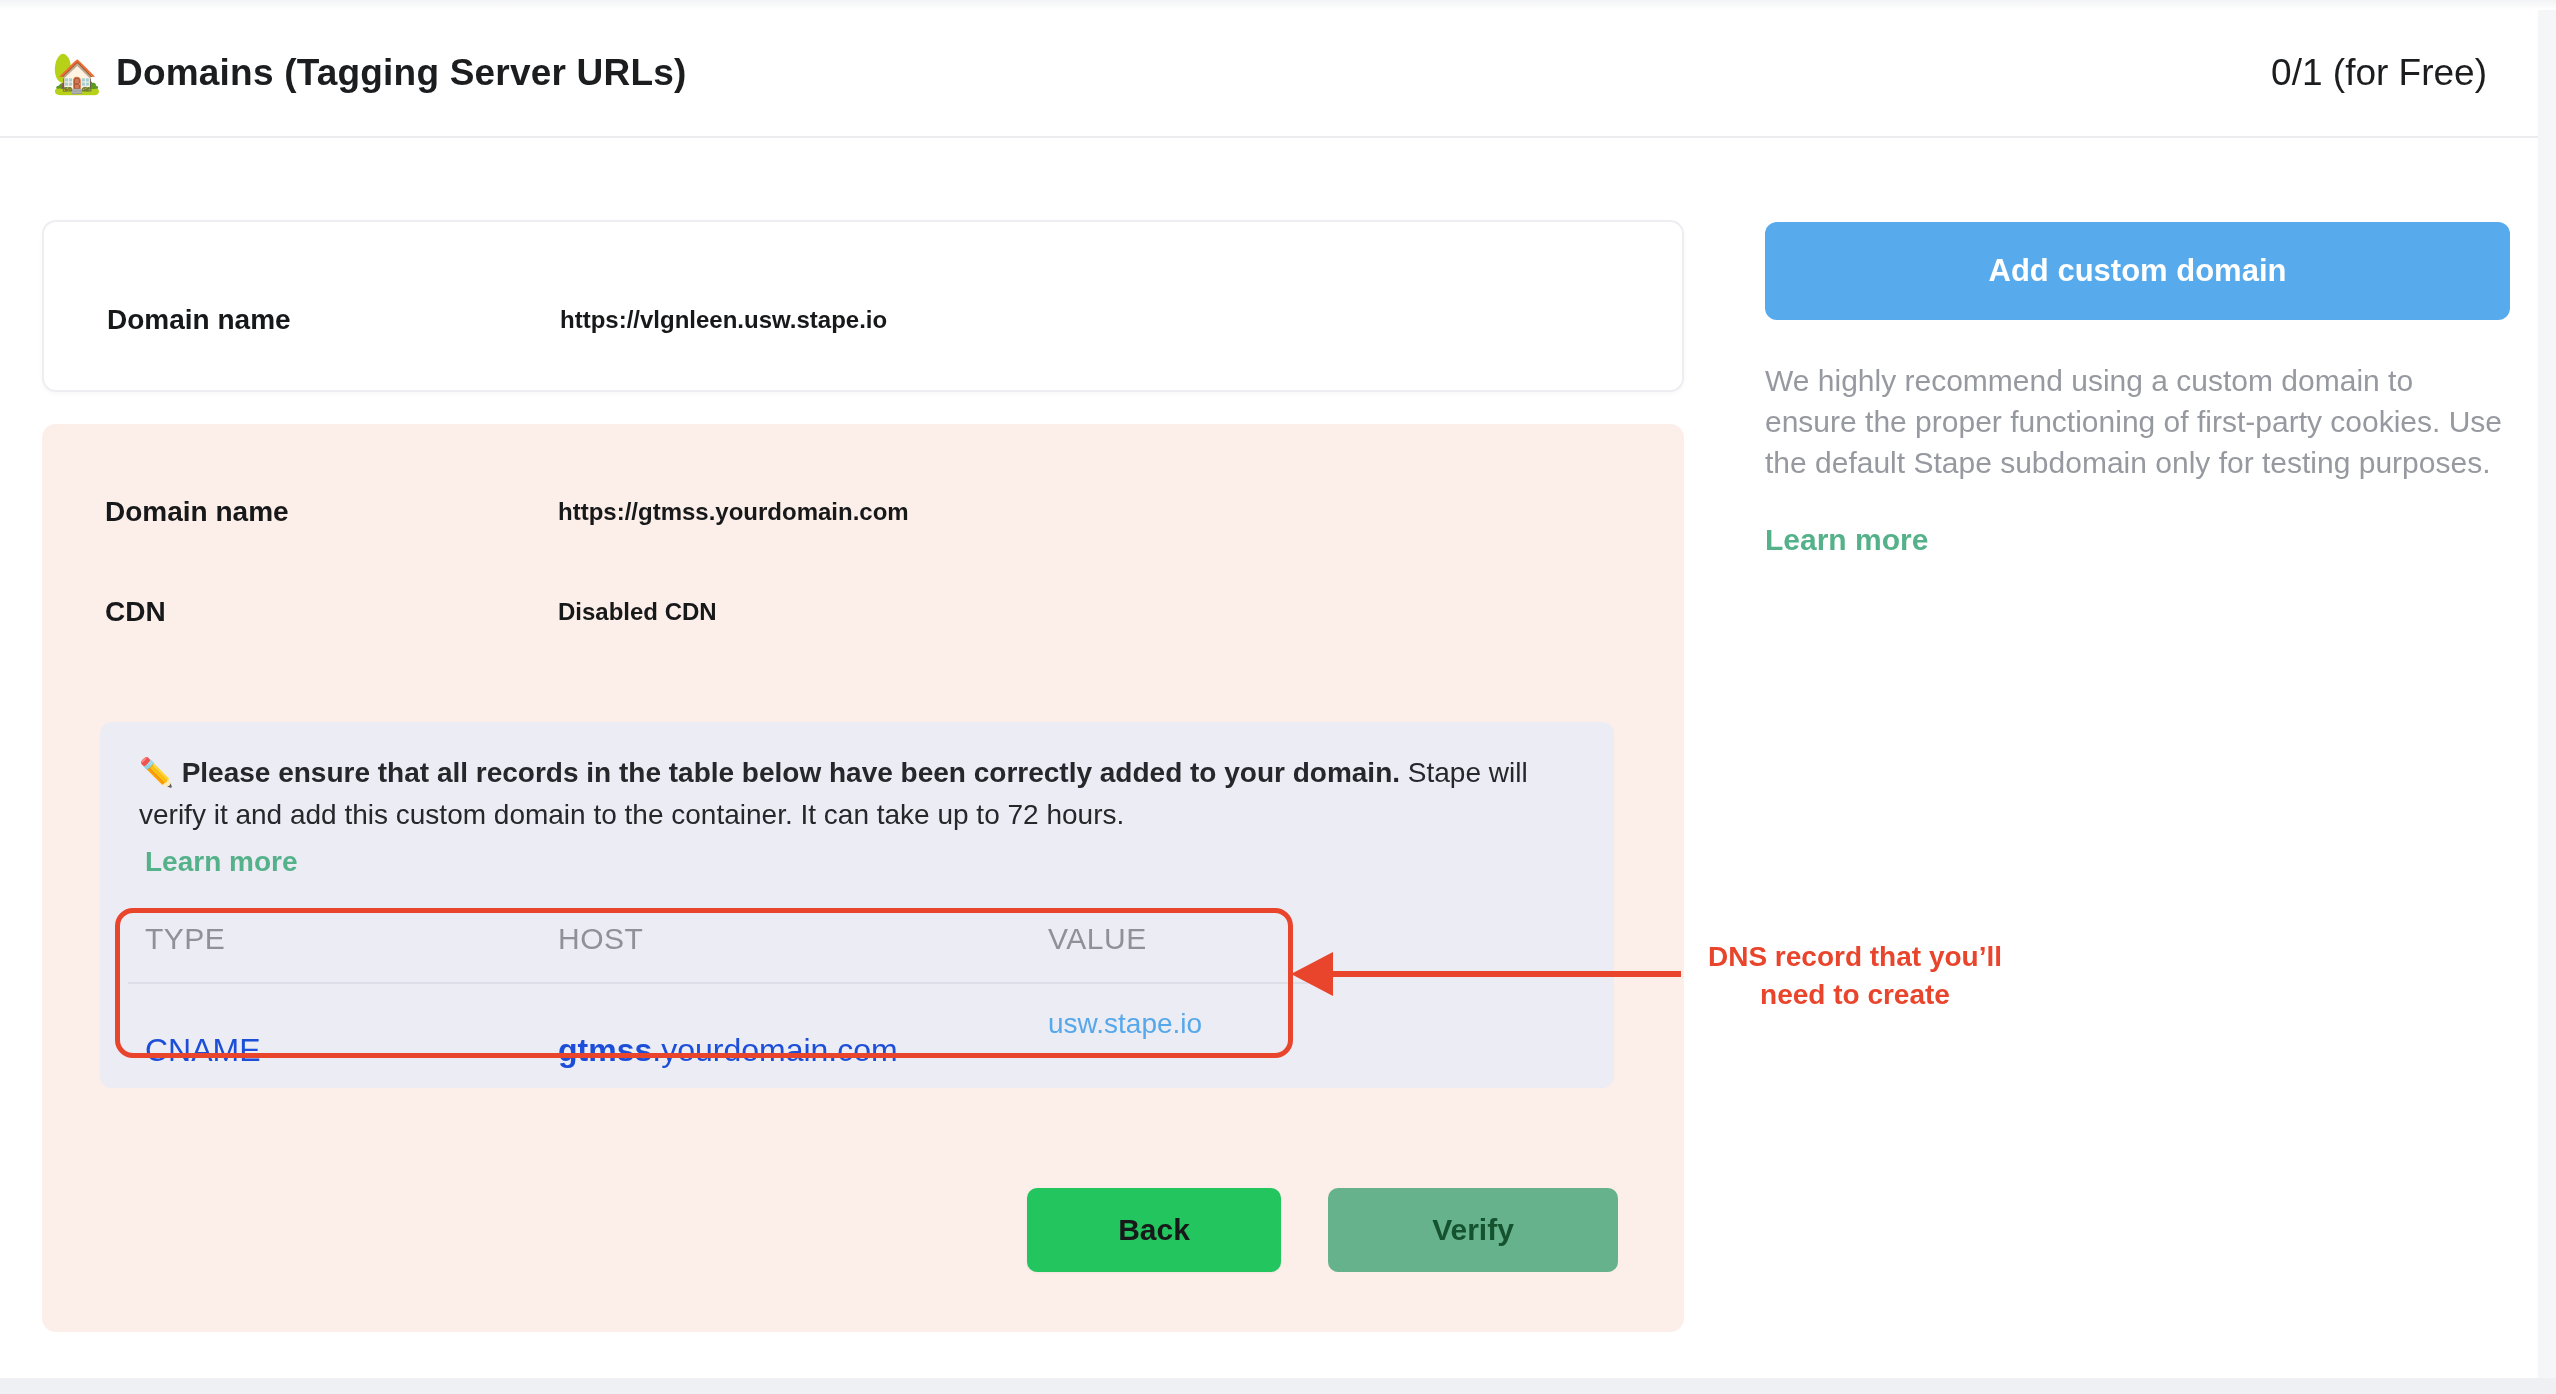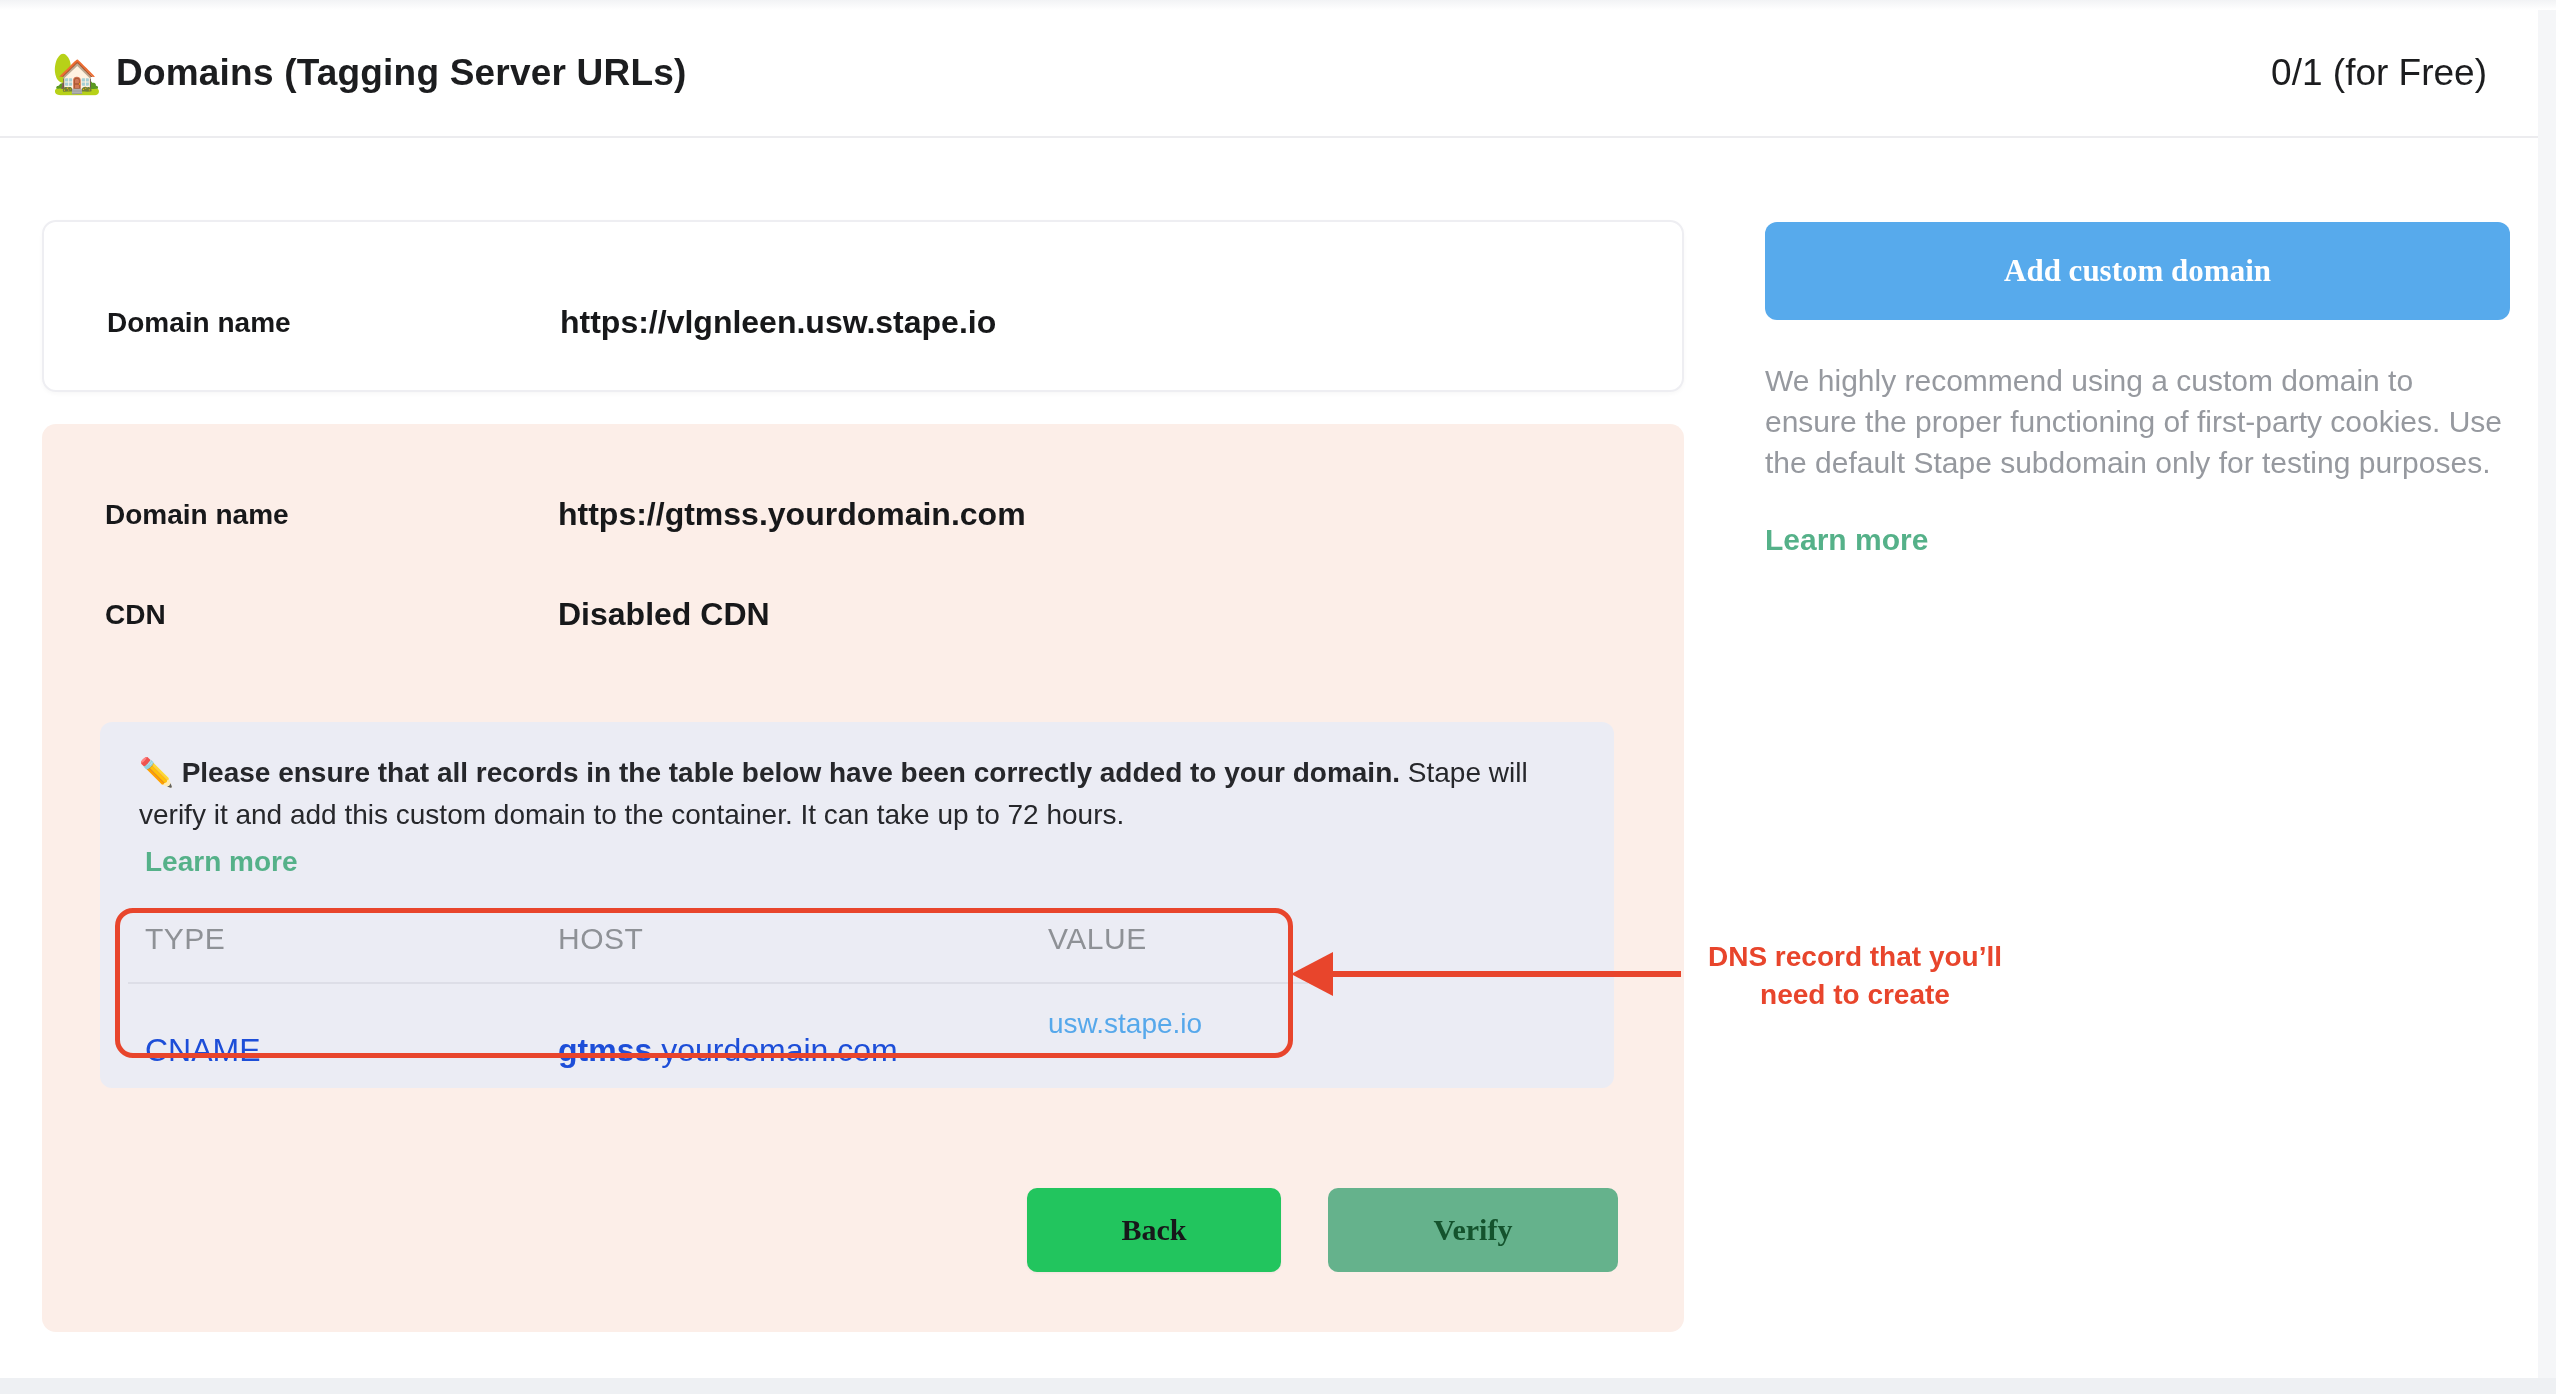--- a/index.html
+++ b/index.html
@@ -28,21 +28,21 @@
     display:flex; align-items:center; gap:14px; }
   .title-emoji { font-size:40px; line-height:1; }
   .quota { font-size:37px; font-weight:400; }
 
   
   .card-default { position:absolute; left:42px; top:220px; width:1642px; height:172px;
     background:#ffffff; border:2px solid #eeeef2; border-radius:14px;
     box-shadow:0 2px 4px rgba(20,20,40,.03); }
   .field-row { position:absolute; left:63px; display:flex; align-items:center;margin-top:16px; }
   .field-label { width:453px; font-size:28px; font-weight:700; color:#17181a; }
-  .field-value { font-size:32px; font-weight:600; color:#17181a; }
+  .field-value { font-size:24px; font-weight:600; color:#17181a; }
 
   .card-custom { position:absolute; left:42px; top:424px; width:1642px; height:908px;
     background:#fceee8; border-radius:14px; }
 
   
   .note-box { position:absolute; left:58px; top:298px; width:1514px; height:366px;
     background:#ebecf4; border-radius:12px; }
   .note-text { position:absolute; left:39px; top:30px; width:1445px;
     font-size:28px; line-height:42px; color:#26272b; }
   .note-text b { font-weight:700; }
@@ -70,21 +70,21 @@
     background:#e8452c; }
   .arrow-head { position:absolute; left:1291px; top:952px; width:0; height:0;
     border-top:22px solid transparent; border-bottom:22px solid transparent;
     border-right:42px solid #e8452c; }
   .annotation { position:absolute; left:1688px; top:938px; width:334px;
     text-align:center; font-size:28px; font-weight:700; color:#e8452c; line-height:38px; }
 
   
   .btn { display:flex; align-items:center; justify-content:center;
     font-size:30px; font-weight:700; border-radius:10px; cursor:pointer;
-    border:none; font-family:Liberation Serif, serif;text-align:right; }
+    border:none; font-family:Liberation Sans, sans-serif;text-align:right; }
   .btn-back { position:absolute; left:985px; top:764px; width:254px; height:84px;
     background:#22c55e; color:#17181a; box-shadow:0 1px 3px rgba(20,20,40,.05); }
   .btn-verify { position:absolute; left:1286px; top:764px; width:290px; height:84px;
     background:#65b28c; color:#14532d; }
 
   
   .sidebar { position:absolute; left:1765px; top:222px; width:745px; }
   .btn-add { width:745px; height:98px; background:#57aaec; color:#ffffff;
     font-size:31px; border-radius:12px; }
   .side-desc { margin-top:40px; font-size:30px; line-height:41px; color:#96999f; }

